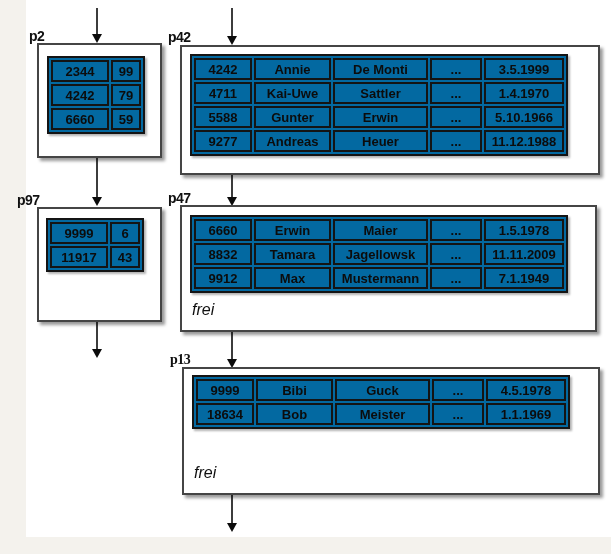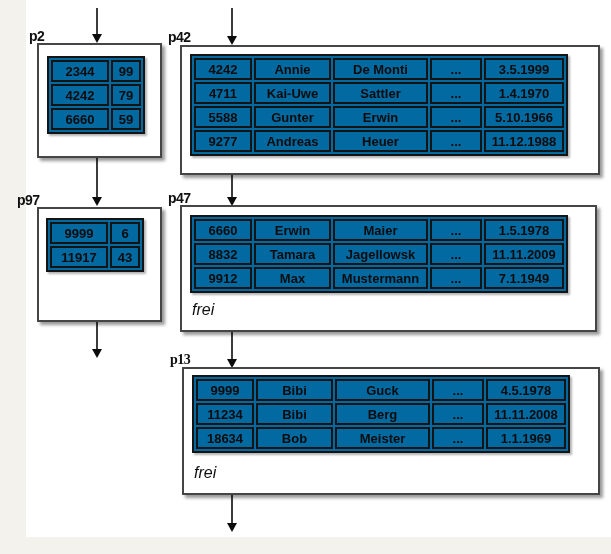--- a/index.html
+++ b/index.html
@@ -220,27 +220,20 @@
         </colgroup>
       <tbody>
           <tr>
         <td>9999</td>
         <td>Bibi</td>
         <td>Guck</td>
         <td>...</td>
         <td>4.5.1978</td>
       </tr>
       <tr>
-        <td>11234</td>
-        <td>Bibi</td>
-        <td>Berg</td>
-        <td>...</td>
-        <td>11.11.2008</td>
-      </tr>
-      <tr>
         <td>18634</td>
         <td>Bob</td>
         <td>Meister</td>
         <td>...</td>
         <td>1.1.1969</td>
       </tr>
     </tbody>
       </table>
     <div class="frei" style="left:10px; top:97px;">frei</div>
   </div>

